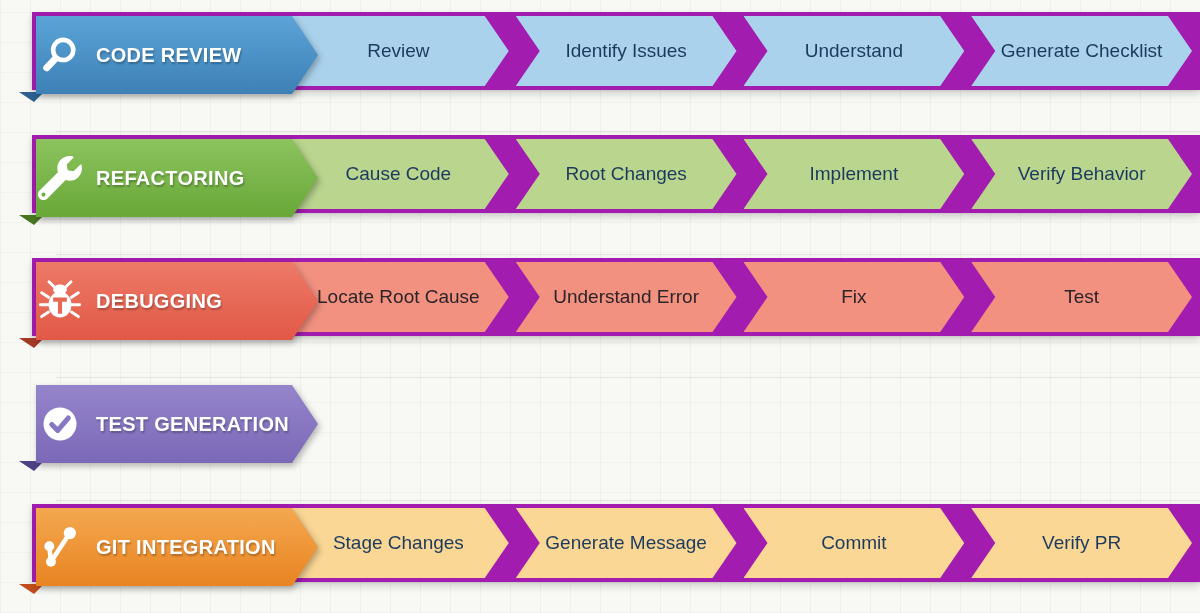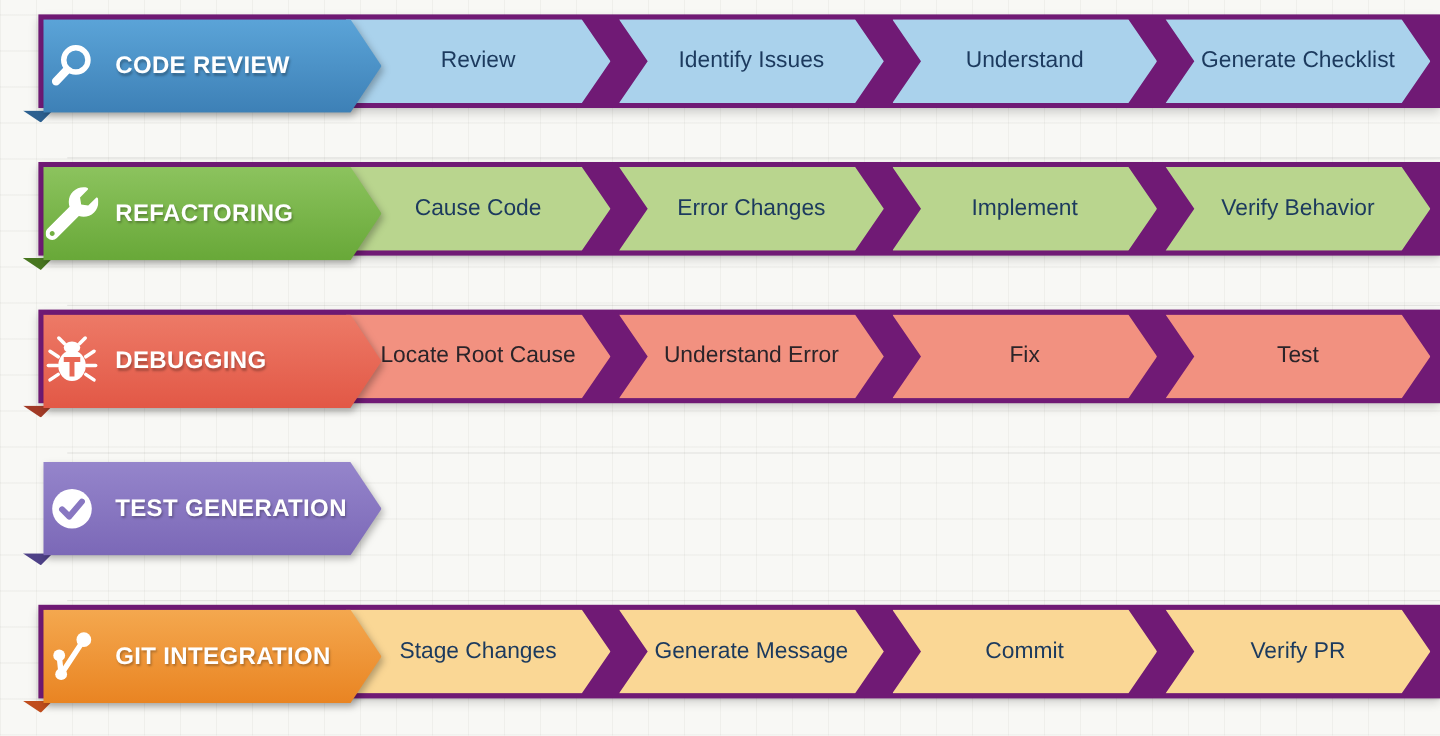--- a/index.html
+++ b/index.html
@@ -30,21 +30,21 @@
     top: 119px;
     height: 1px;
     background: rgba(0,0,0,0.08);
   }
   .plate {
     position: absolute;
     left: 32px;
     right: 0;
     top: 0;
     height: 78px;
-    background: #701a75;
+    background: #a21caf;
     box-shadow: 0 4px 8px rgba(0,0,0,0.16), 0 1px 2px rgba(0,0,0,0.08);
     overflow: hidden;
     z-index: 1;
   }
   .steps {
     position: absolute;
     left: 256px;
     right: 8px;
     top: 4px;
     bottom: 4px;
@@ -149,21 +149,21 @@
     </div>
   </div>
 
   <div class="row" style="--h1: #8cc35e; --h2: #68a838; --hmid: #7ab74b; --fold: #47761f; --step: #b9d58e; --stext: #1c3a5e;">
     <div class="plate">
       <div class="steps">
           <div class="step">
             <span>Cause Code</span>
           </div>
           <div class="step">
-            <span>Error Changes</span>
+            <span>Root Changes</span>
           </div>
           <div class="step">
             <span>Implement</span>
           </div>
           <div class="step">
             <span>Verify Behavior</span>
           </div>
         </div>
     </div>
     <div class="fold"></div>

